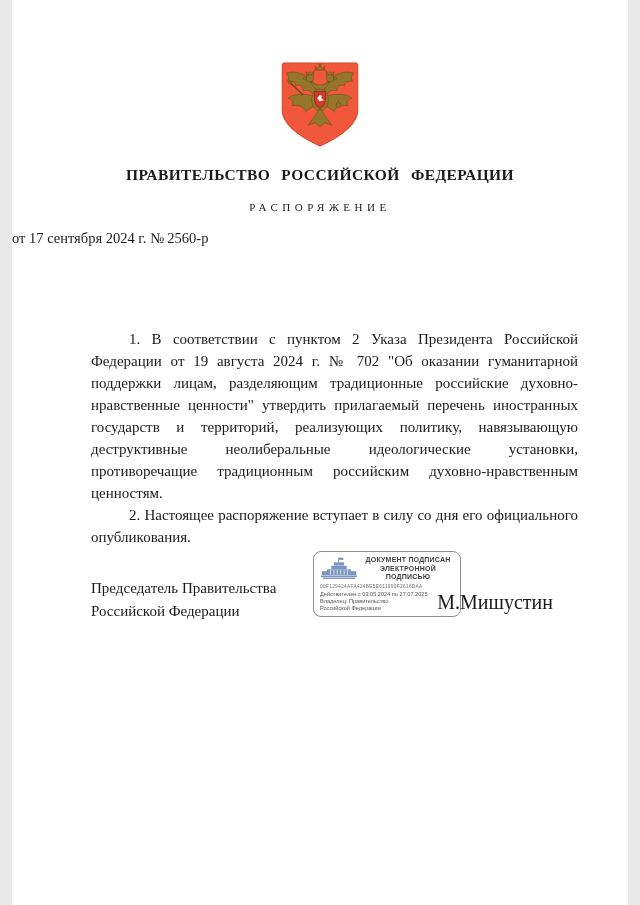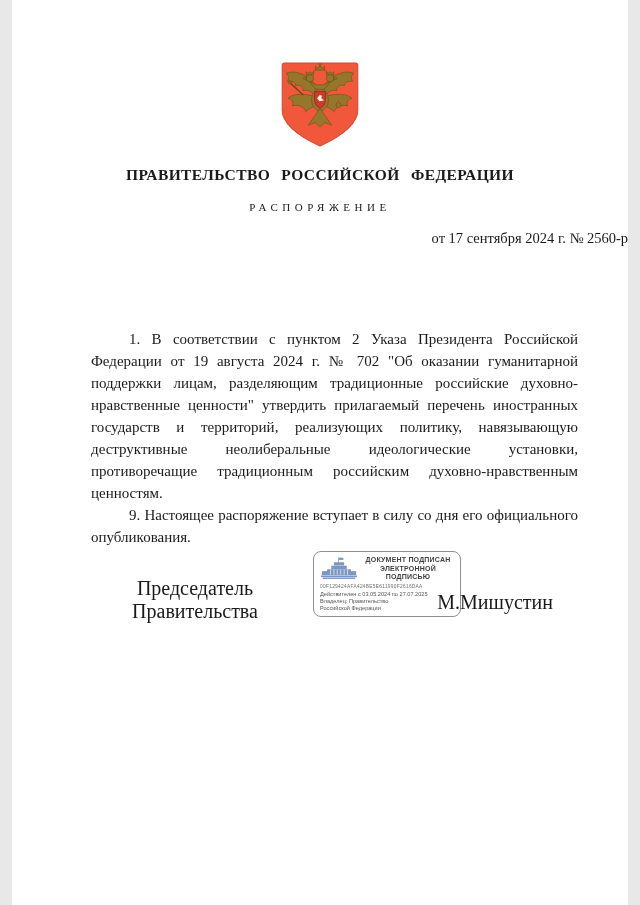--- a/index.html
+++ b/index.html
@@ -22,36 +22,36 @@
     position:absolute; top:166px; left:0; width:100%;
     text-align:center; font-weight:bold; font-size:15.5px;
     letter-spacing:0.4px; word-spacing:7px;
   }
   .doc-type {
     position:absolute; top:201px; left:0; width:100%;
     text-align:center; font-size:11px; letter-spacing:4.5px;
   }
   .doc-date {
     position:absolute; top:230px; left:0; width:100%;
-    text-align:right; font-size:14.5px;
+    text-align:left; font-size:14.5px;
   }
   .doc-city {
     position:absolute; top:261px; left:0; width:100%;
     text-align:center; font-size:9px; letter-spacing:1px;
   }
   
   .body-text {
     position:absolute; top:328px; left:79px; width:487px;
     font-size:15px; line-height:22px; text-align:justify;
   }
   .body-text p { margin:0; text-indent:38px; }
   
   .sig-position {
     position:absolute; top:577px; left:79px; width:208px;
-    text-align:center; font-size:20px; line-height:22.5px;
+    text-align:left; font-size:15px; line-height:22.5px;
   }
   .sig-name {
     position:absolute; top:591px; right:75px;
     font-size:20px;
   }
   
   .stamp {
     position:absolute; top:551px; left:301px;
     width:148px; height:66px; box-sizing:border-box;
     border:1.5px solid #8f8f8f; border-radius:8px;
@@ -117,25 +117,26 @@
       <path d="M46.5,44 l3.2,-4 2.6,1 -0.8,3 3.4,2.2 -5.6,1.4 z" fill="#ffffff" opacity="0.92"></path>
     </svg>
   </div>
 
   <div class="doc-title">ПРАВИТЕЛЬСТВО РОССИЙСКОЙ ФЕДЕРАЦИИ</div>
   <div class="doc-type">РАСПОРЯЖЕНИЕ</div>
   <div class="doc-date">от 17 сентября 2024 г. № 2560-р</div>
 
   <div class="body-text">
     <p>1. В соответствии с пунктом 2 Указа Президента Российской Федерации от 19 августа 2024 г. № 702 "Об оказании гуманитарной поддержки лицам, разделяющим традиционные российские духовно-нравственные ценности" утвердить прилагаемый перечень иностранных государств и территорий, реализующих политику, навязывающую деструктивные неолиберальные идеологические установки, противоречащие традиционным российским духовно-нравственным ценностям.</p>
-    <p>9. Настоящее распоряжение вступает в силу со дня его официального опубликования.</p>
+    <p>2. Настоящее распоряжение вступает в силу со дня его официального опубликования.</p>
   </div>
 
   <div class="sig-position">
     <div>Председатель Правительства</div>
+    <div>Российской Федерации</div>
   </div>
 
   <div class="stamp">
     <div class="stamp-header">
       <svg class="stamp-building" viewBox="0 0 44 28" aria-hidden="true">
         <g fill="#7B97C1">
           <rect x="21" y="0.5" width="0.9" height="6"></rect>
           <rect x="21.9" y="0.8" width="5.2" height="2.6"></rect>
           <rect x="16" y="6" width="12" height="4" rx="0.5"></rect>
           <rect x="13" y="10.2" width="18" height="4" rx="0.5"></rect>

